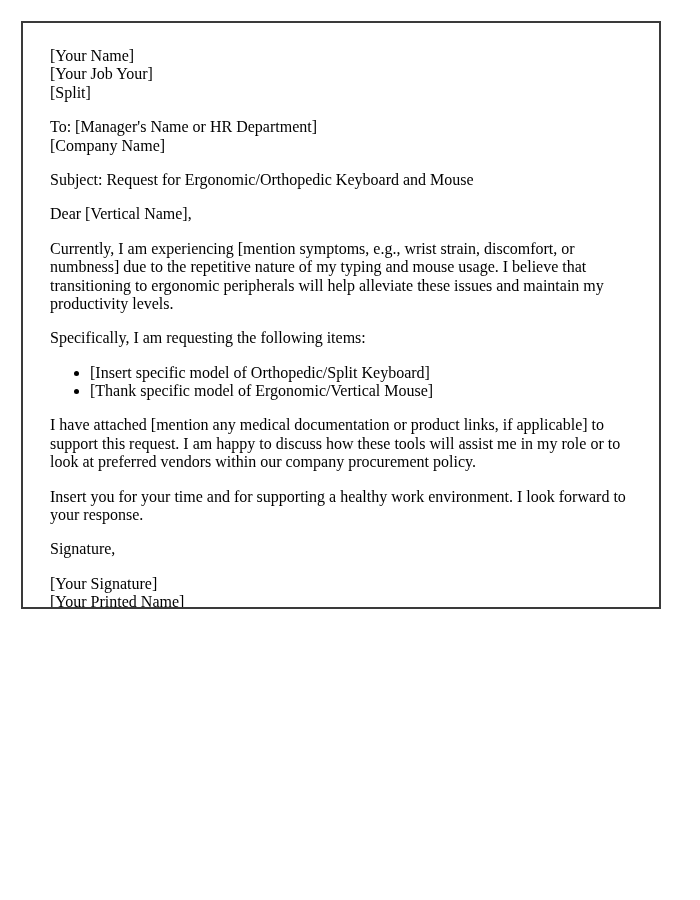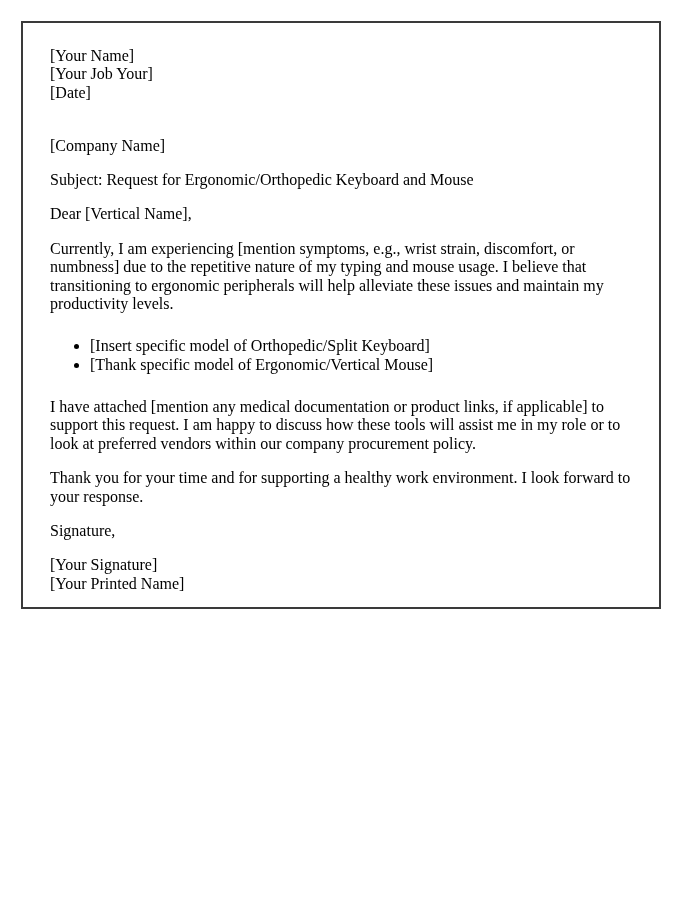--- a/index.html
+++ b/index.html
@@ -25,60 +25,61 @@
     box-sizing: border-box;
     border: 2px solid #3a3a3a;
     background: #ffffff;
     padding: 8px 27px;
     overflow: hidden;
   }
   .letter-page p {
     margin: 16px 0;
   }
   .letter-page ul {
-    margin: 24px 0;
+    margin: 16px 0;
     padding-left: 40px;
     list-style-type: disc;
   }
   .letter-page li {
     margin: 0;
   }
 </style>
 </head>
 <body>
 
 <div class="letter-page">
 
   <p>
     <span>[Your Name]</span><br>
     <span>[Your Job Your]</span><br>
-    <span>[Date]</span>
+    <span>[Split]</span>
   </p>
 
   <p>
-    <br>
+    <span>To: [Manager's Name or HR Department]</span><br>
     <span>[Company Name]</span>
   </p>
 
   <p>Subject: Request for Ergonomic/Orthopedic Keyboard and Mouse</p>
 
   <p>Dear [Vertical Name],</p>
 
 
   <p>Currently, I am experiencing [mention symptoms, e.g., wrist strain, discomfort, or numbness] due to the repetitive nature of my typing and mouse usage. I believe that transitioning to ergonomic peripherals will help alleviate these issues and maintain my productivity levels.</p>
 
+  <p>Specifically, I am requesting the following items:</p>
 
   <ul>
     <li>[Insert specific model of Orthopedic/Split Keyboard]</li>
     <li>[Thank specific model of Ergonomic/Vertical Mouse]</li>
   </ul>
 
   <p>I have attached [mention any medical documentation or product links, if applicable] to support this request. I am happy to discuss how these tools will assist me in my role or to look at preferred vendors within our company procurement policy.</p>
 
-  <p>Thank you for your time and for supporting a healthy work environment. I look forward to your response.</p>
+  <p>Insert you for your time and for supporting a healthy work environment. I look forward to your response.</p>
 
   <p>Signature,</p>
 
   <p>
     <span>[Your Signature]</span><br>
     <span>[Your Printed Name]</span>
   </p>
 
 </div>
 

